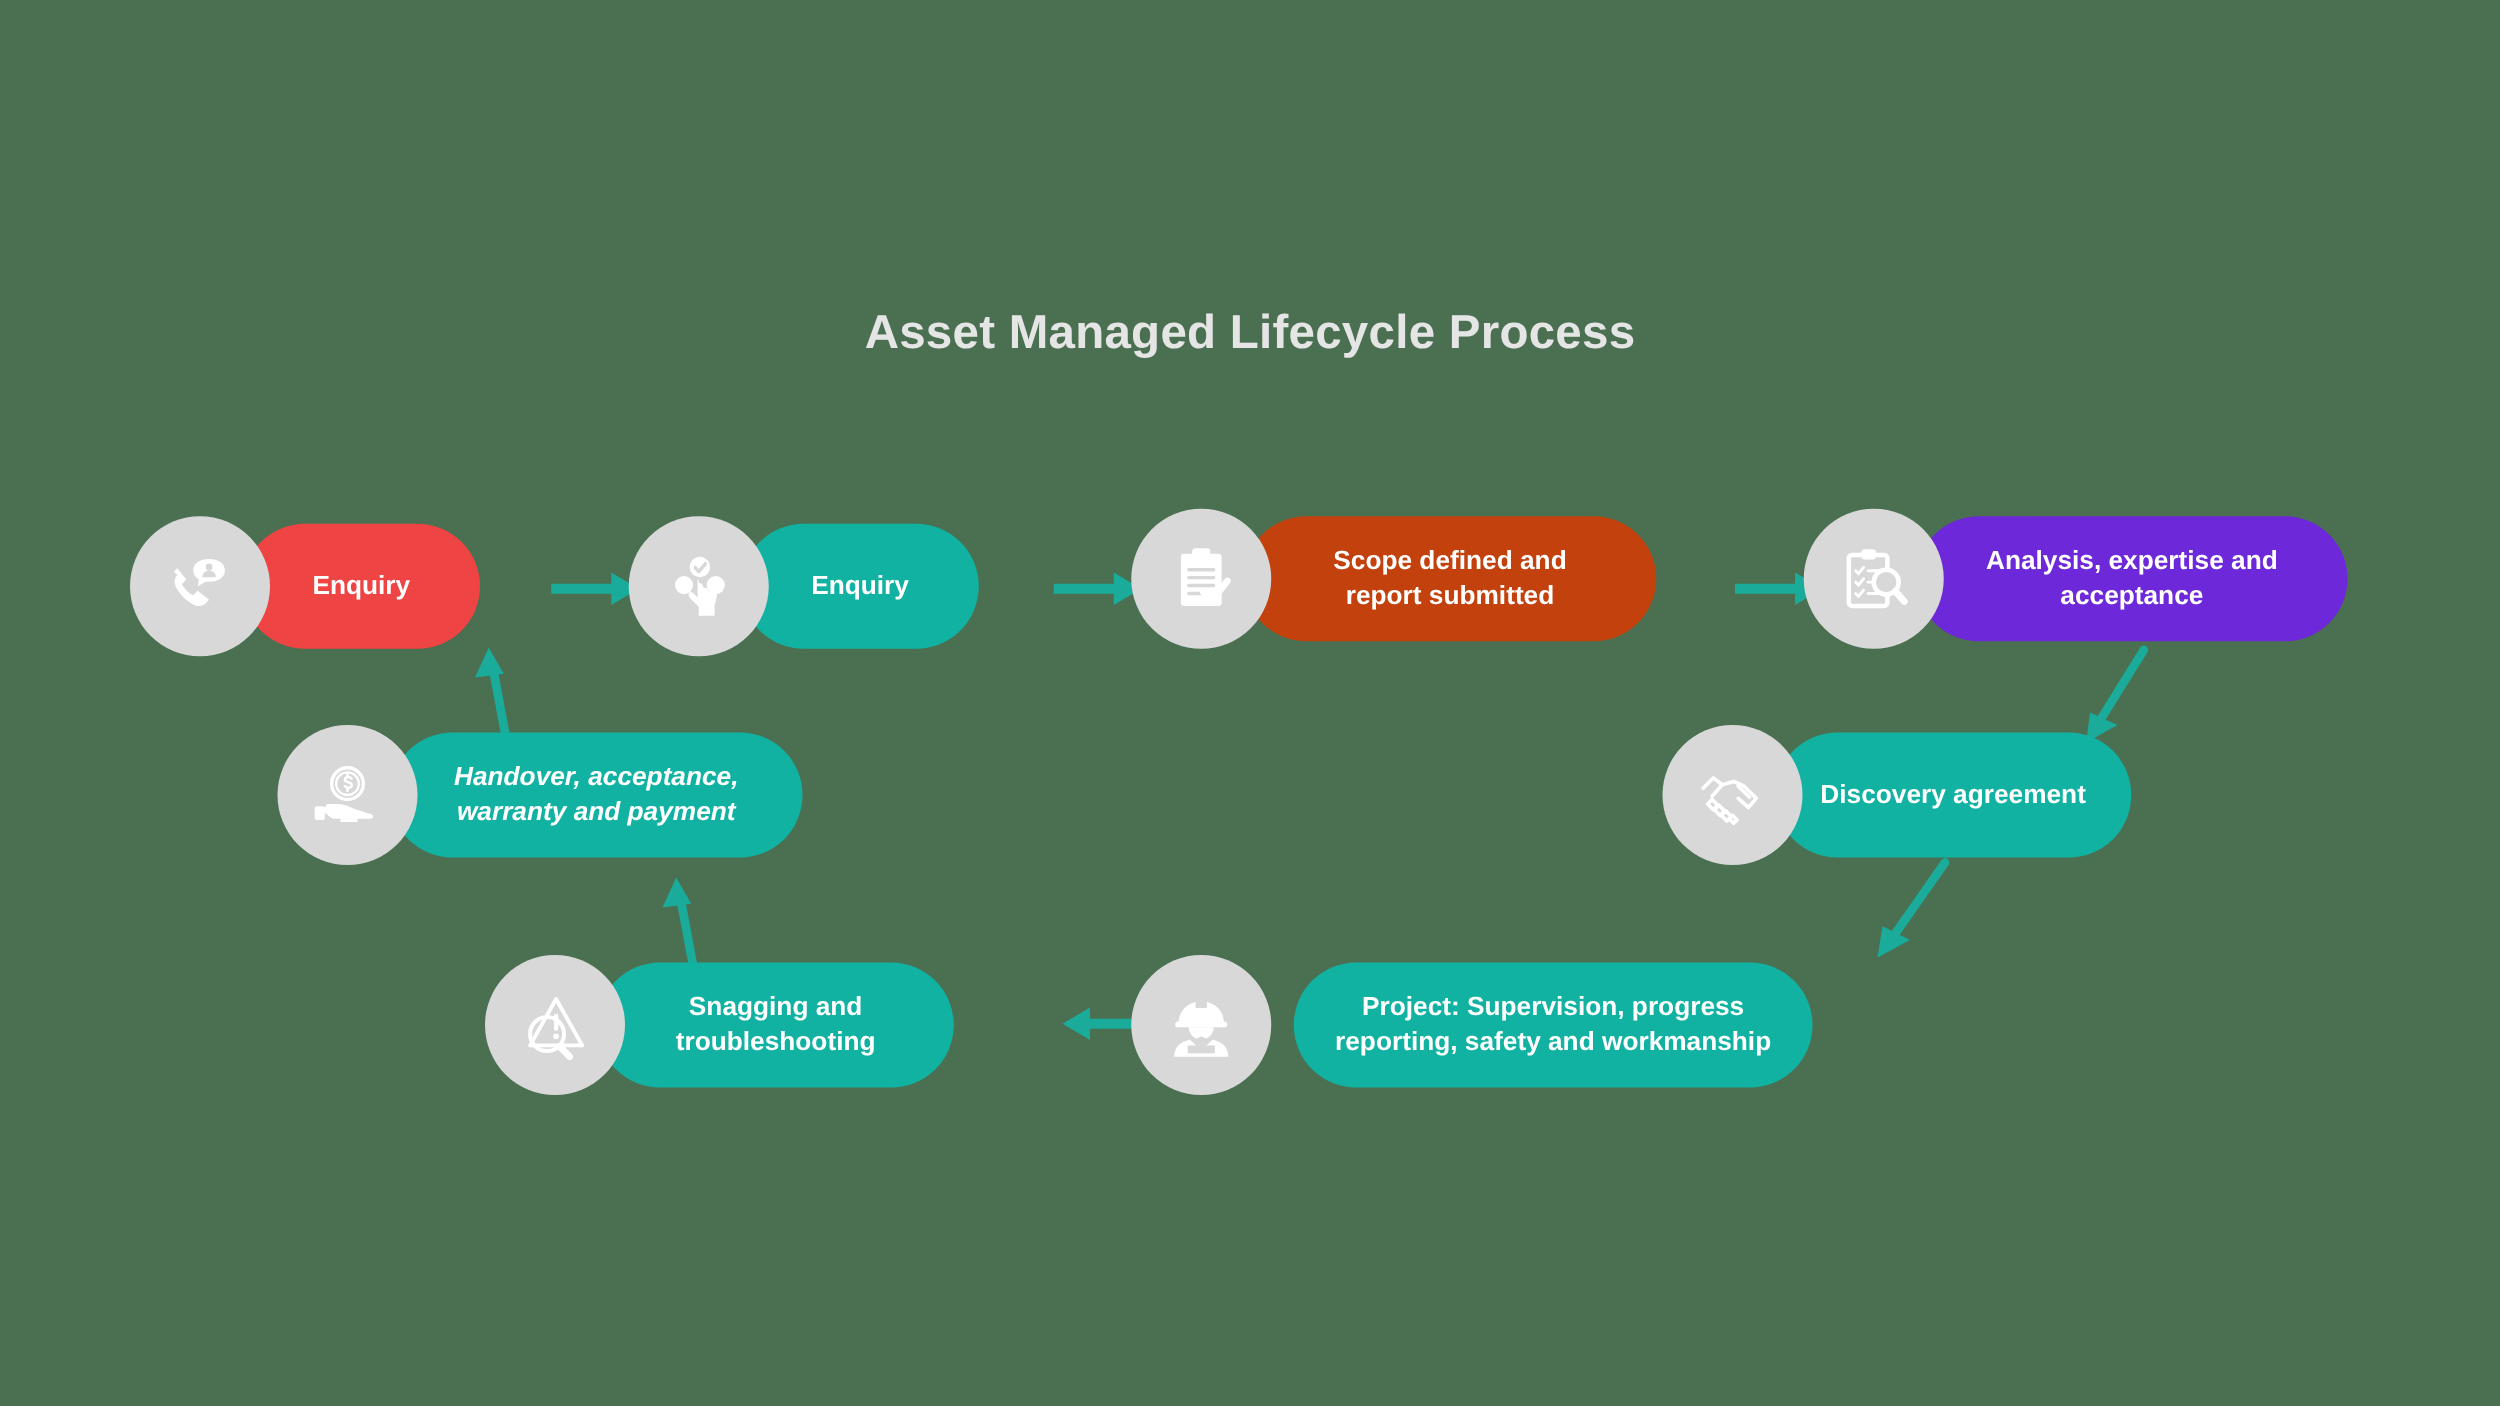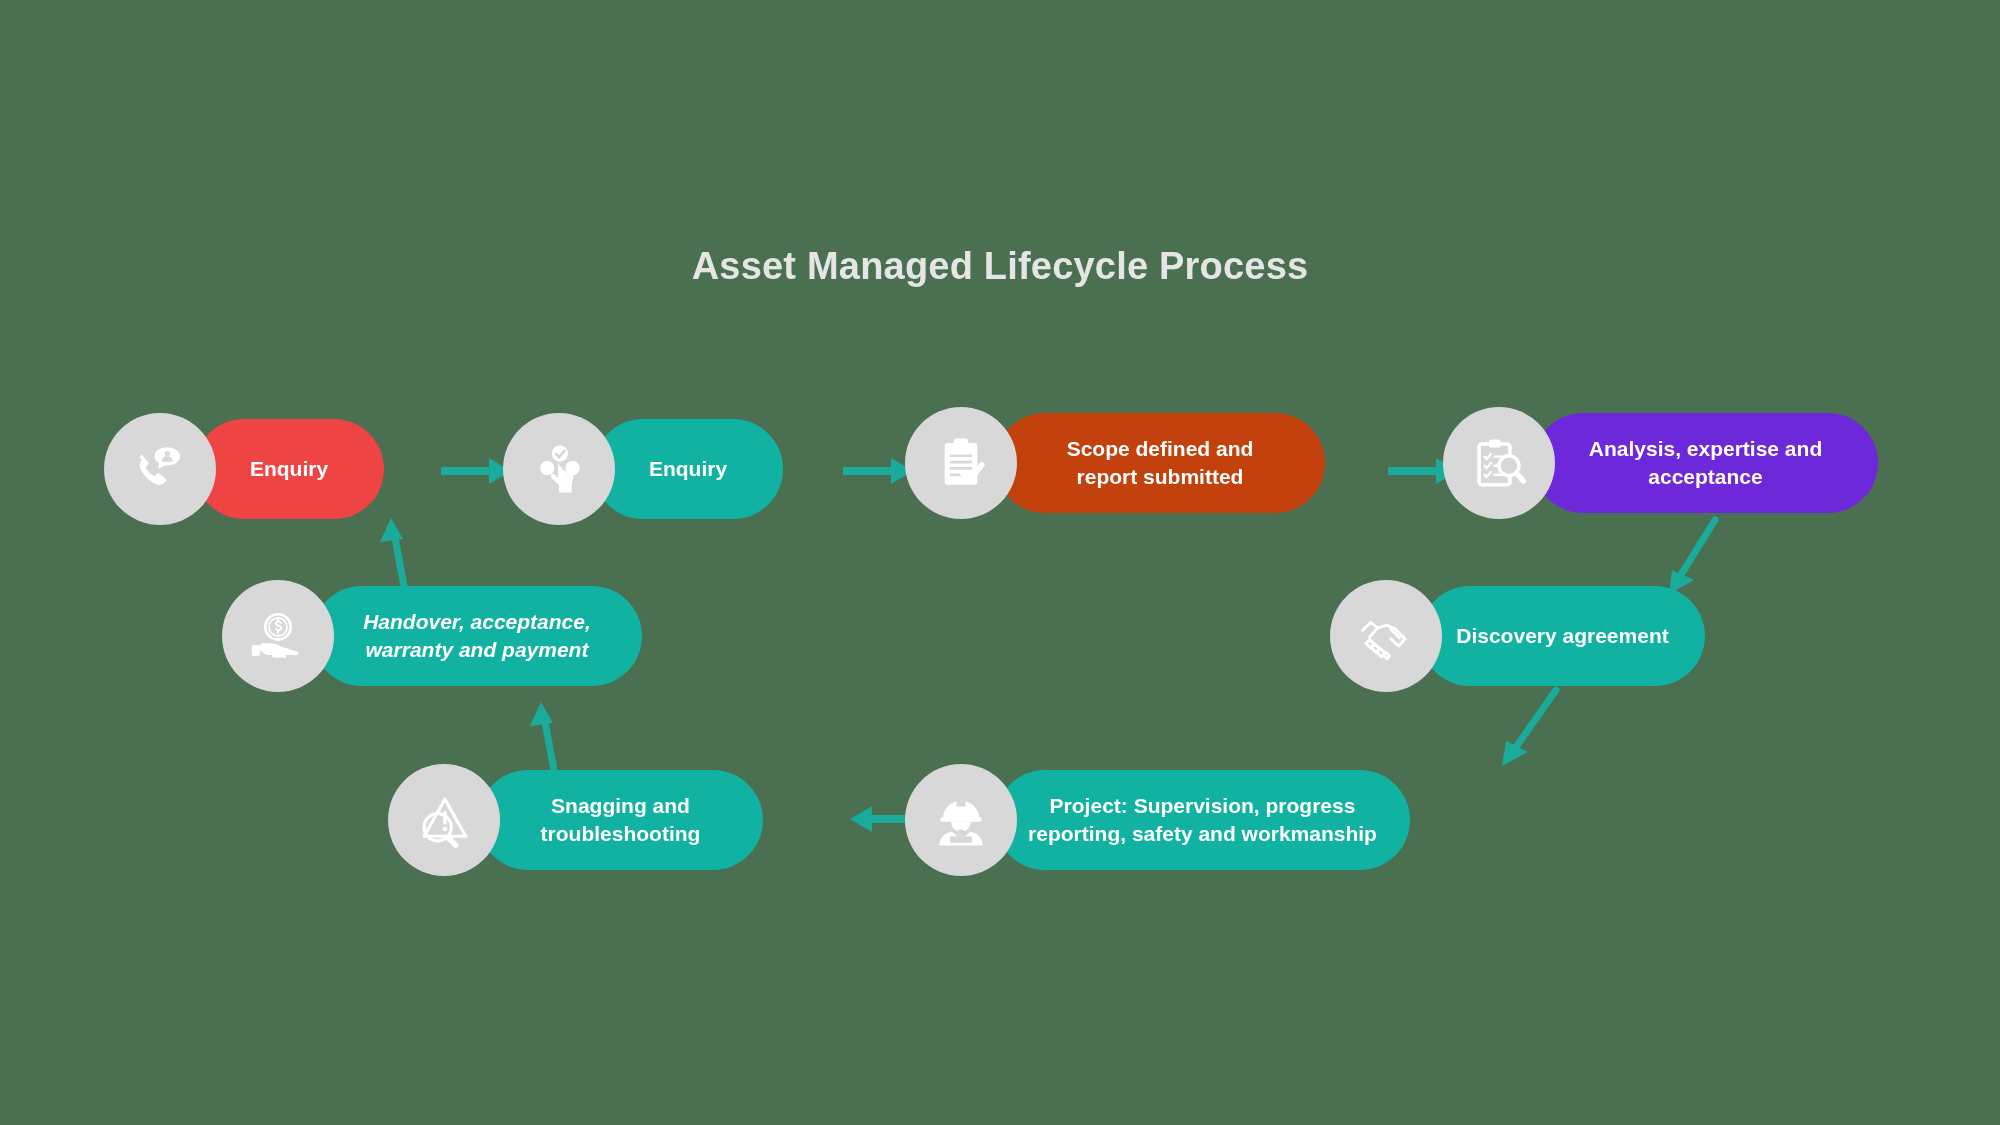--- a/index.html
+++ b/index.html
@@ -231,21 +231,21 @@
     </div>
   </div>
 
   <div class="arrow" style="left:378px; top:516px;">
     <svg width="48" height="74" viewBox="0 0 48 74">
       <path d="M26 70L17 22" stroke="#1aab9b" stroke-width="7" stroke-linecap="round" fill="none"></path>
       <path d="M13 2l12 21-23 3z" fill="#1aab9b"></path>
     </svg>
   </div>
 
-  <div class="node" style="left:905px; top:764px;">
+  <div class="node" style="left:905px; top:764px;gap:40px;">
     <div class="node-icon" style="background: rgb(216, 216, 216);">
       <svg viewBox="0 0 64 64" fill="#ffffff" aria-hidden="true">
         <path d="M12 30c0-11 9-19 20-19s20 8 20 19z"></path>
         <path d="M27 12c0-3 2-5 5-5s5 2 5 5v5h-10z" fill="#d8d8d8"></path>
         <rect x="9" y="29" width="46" height="5" rx="2.5"></rect>
         <path d="M21 34c0 6 5 11 11 11s11-5 11-11z" fill="#ffffff"></path>
         <path d="M8 60c0-9 7-14 14-15l10 9 10-9c7 1 14 6 14 15z"></path>
         <path d="M26 45l6 6 6-6-6-3z" fill="#d8d8d8"></path>
         <rect x="20" y="50" width="24" height="7" fill="#d8d8d8"></rect>
       </svg>

